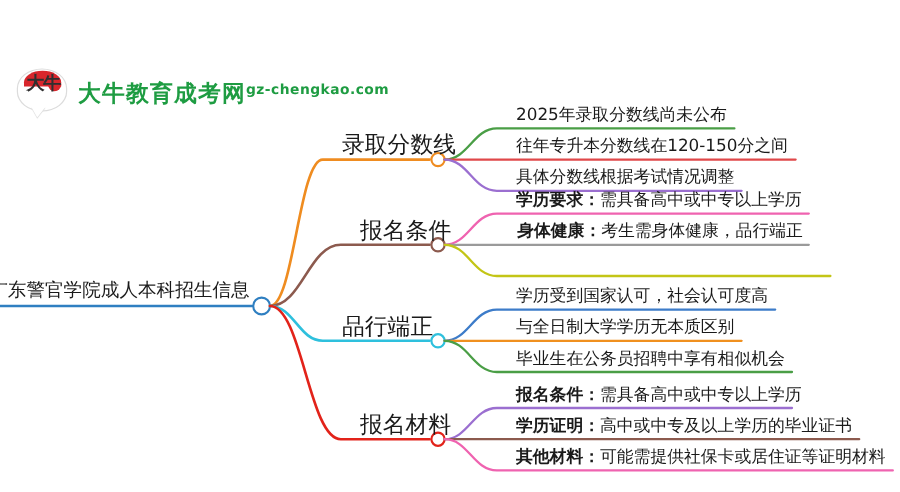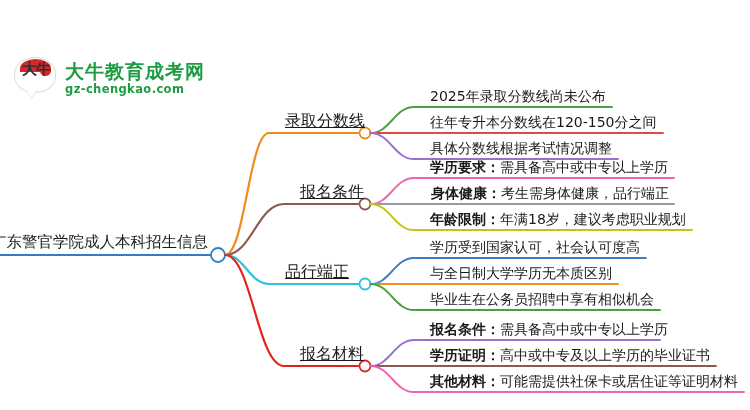--- a/index.html
+++ b/index.html
@@ -27,37 +27,37 @@
     position:absolute;left:6px;top:3px;width:31px;height:13px;
     border-top-left-radius:18px 11px;border-top-right-radius:18px 11px;
     background:#d8262c;
   }
   .logo-dot{position:absolute;left:26px;top:9px;width:11px;height:11px;border-radius:50%;background:#d8262c;}
   .logo-cn{
     position:absolute;left:7px;top:7px;width:30px;height:28px;
     color:#2f2f2f;font-size:15px;font-weight:bold;line-height:13px;
     letter-spacing:-1px;text-align:center;font-family:"DejaVu Sans",sans-serif;
   }
-  .logo-words{display:flex;flex-direction:column;justify-content:center;}
+  .logo-words{display:flex;flex-direction:row;justify-content:center;}
   .logo-main{
     color:#1e9c42;font-size:19px;font-weight:bold;letter-spacing:1px;
     line-height:22px;font-family:"DejaVu Sans",sans-serif;
   }
   .logo-sub{
     color:#1e9c42;font-size:11.5px;font-weight:bold;letter-spacing:0.4px;
     line-height:14px;font-family:"DejaVu Sans",sans-serif;
   }
 
   
   .node{position:absolute;white-space:nowrap;}
   .node .txt{
     display:inline-block;color:#1a1a1a;font-family:"DejaVu Sans",sans-serif;
   }
   .root .txt{font-size:15.5px;line-height:19px;}
-  .branch .txt{font-size:16px;line-height:18px;text-decoration:underline;}
+  .branch .txt{font-size:19px;line-height:18px;}
   .leaf .txt{font-size:14px;line-height:18px;}
   .leaf .k{font-weight:bold;}
 </style>
 </head>
 <body>
 
 <div id="stage">
 
   <svg id="wires" viewBox="0 0 750 410" xmlns="http://www.w3.org/2000/svg">
       <path d="M-9,211 L210,211" fill="none" stroke="#2f7fc1" stroke-width="2.2" stroke-linecap="round"></path>
@@ -99,21 +99,20 @@
   </div>
 
 <div class="node root" style="left: -9px; top: 189px;"><span class="txt">广东警官学院成人本科招生信息</span></div>
     <div class="node branch" style="left: 285px; top: 68px;"><span class="txt">录取分数线</span></div>
     <div class="node leaf" style="left: 430px; top: 43px;"><span class="txt">2025年录取分数线尚未公布</span></div>
     <div class="node leaf" style="left: 430px; top: 69px;"><span class="txt">往年专升本分数线在120-150分之间</span></div>
     <div class="node leaf" style="left: 430px; top: 95px;"><span class="txt">具体分数线根据考试情况调整</span></div>
     <div class="node branch" style="left: 300px; top: 139px;"><span class="txt">报名条件</span></div>
     <div class="node leaf" style="left: 430px; top: 114px;"><span class="txt k">学历要求：</span><span class="txt">需具备高中或中专以上学历</span></div>
     <div class="node leaf" style="left: 431px; top: 140px;"><span class="txt k">身体健康：</span><span class="txt">考生需身体健康，品行端正</span></div>
-    <div class="node leaf" style="left: 430px; top: 166px;"><span class="txt k">年龄限制：</span><span class="txt">年满18岁，建议考虑职业规划</span></div>
     <div class="node branch" style="left: 285px; top: 219px;"><span class="txt">品行端正</span></div>
     <div class="node leaf" style="left: 430px; top: 194px; text-align: center;"><span class="txt">学历受到国家认可，社会认可度高</span></div>
     <div class="node leaf" style="left: 430px; top: 220px;"><span class="txt">与全日制大学学历无本质区别</span></div>
     <div class="node leaf" style="left: 430px; top: 246px;"><span class="txt">毕业生在公务员招聘中享有相似机会</span></div>
     <div class="node branch" style="left: 300px; top: 301px;"><span class="txt">报名材料</span></div>
     <div class="node leaf" style="left: 430px; top: 276px;"><span class="txt k">报名条件：</span><span class="txt">需具备高中或中专以上学历</span></div>
     <div class="node leaf" style="left: 430px; top: 328px;"><span class="txt k">其他材料：</span><span class="txt">可能需提供社保卡或居住证等证明材料</span></div>
     <div class="node leaf" style="left: 430px; top: 302px;"><span class="txt k">学历证明：</span><span class="txt">高中或中专及以上学历的毕业证书</span></div>
   </div>
 

